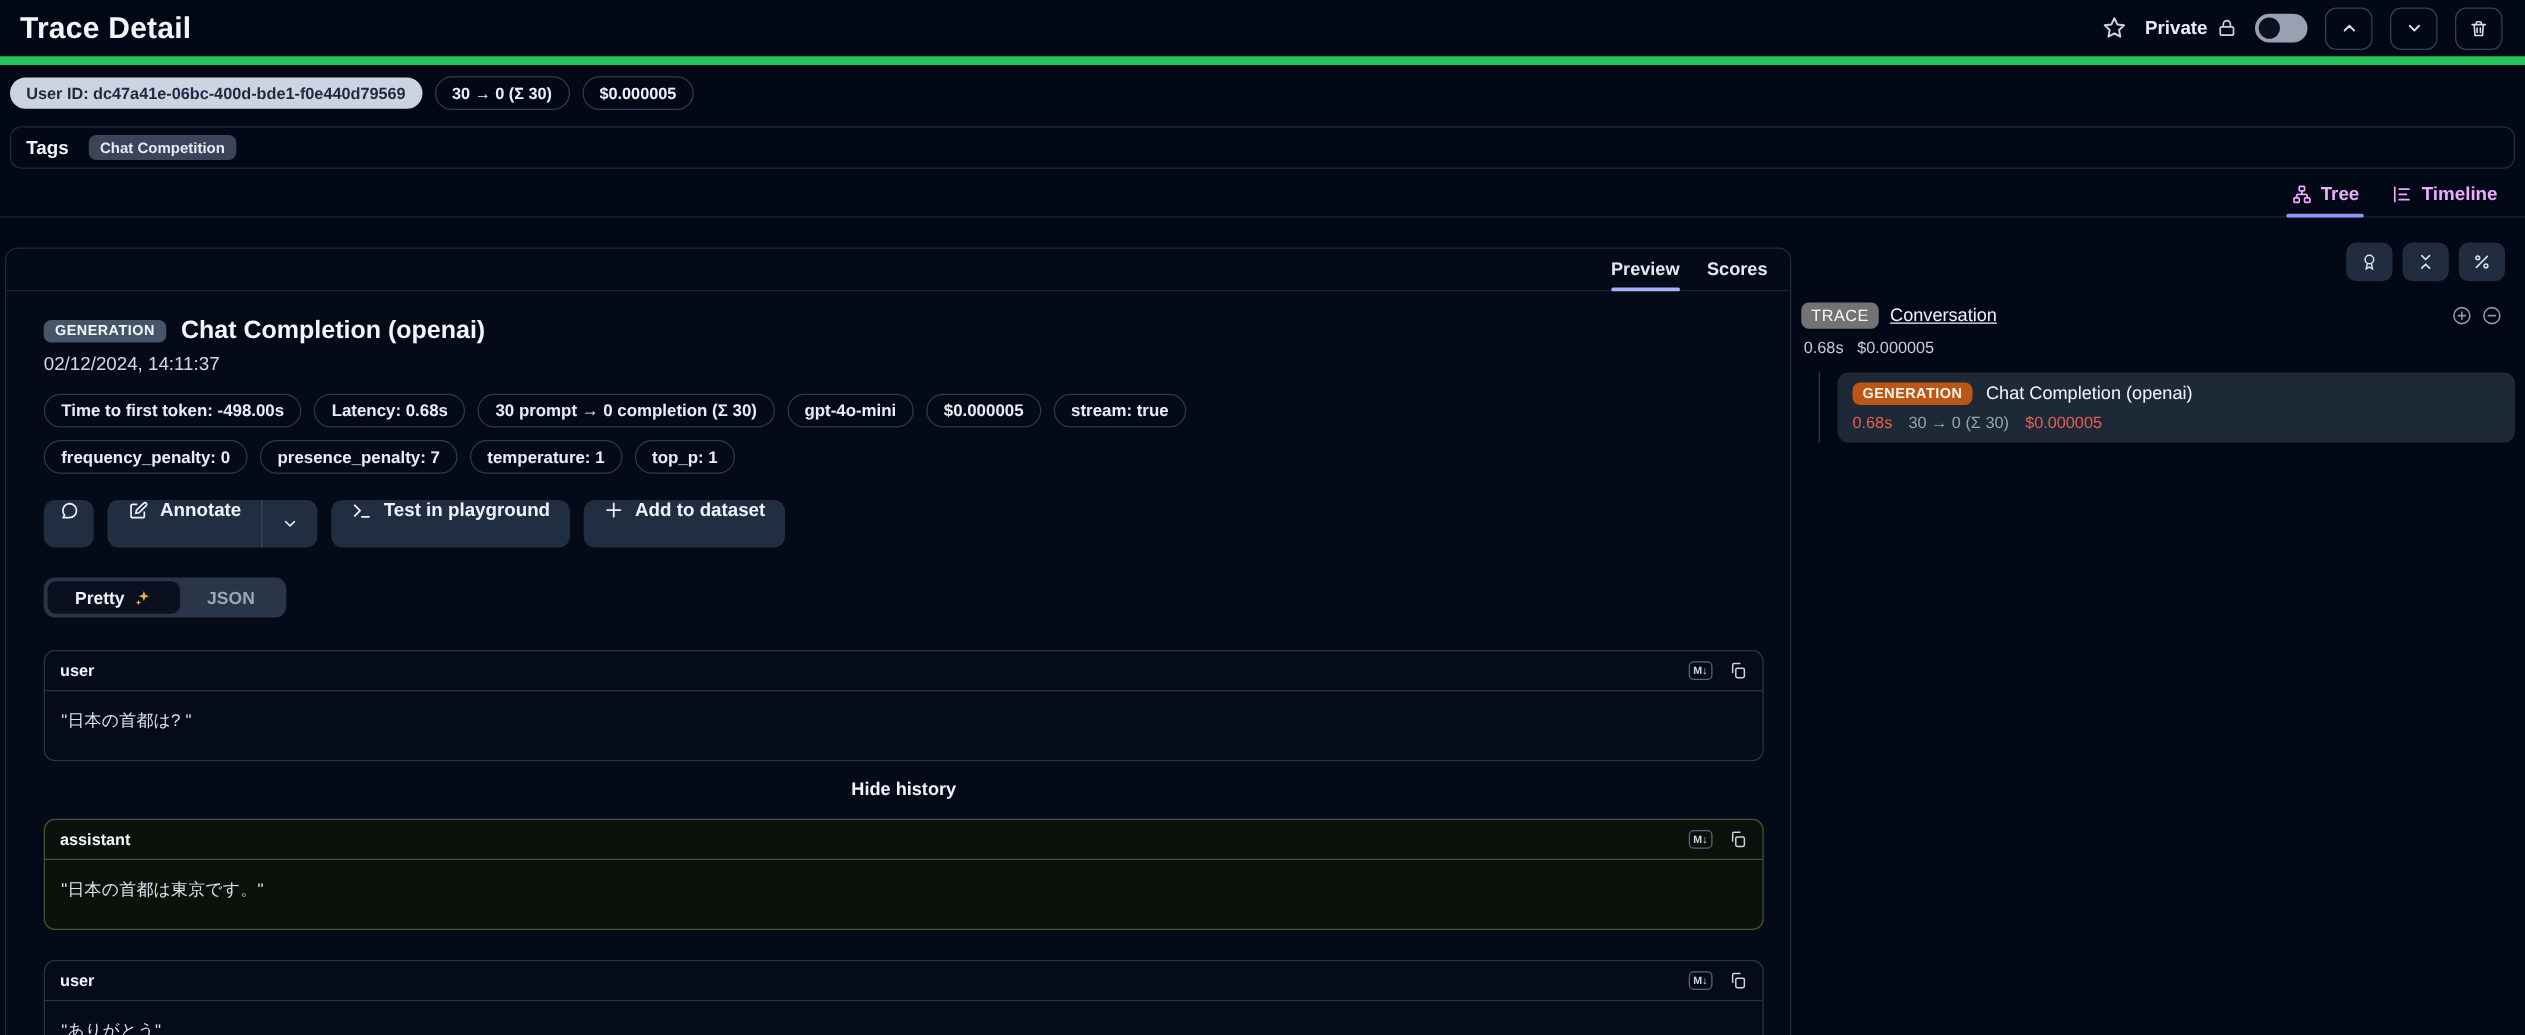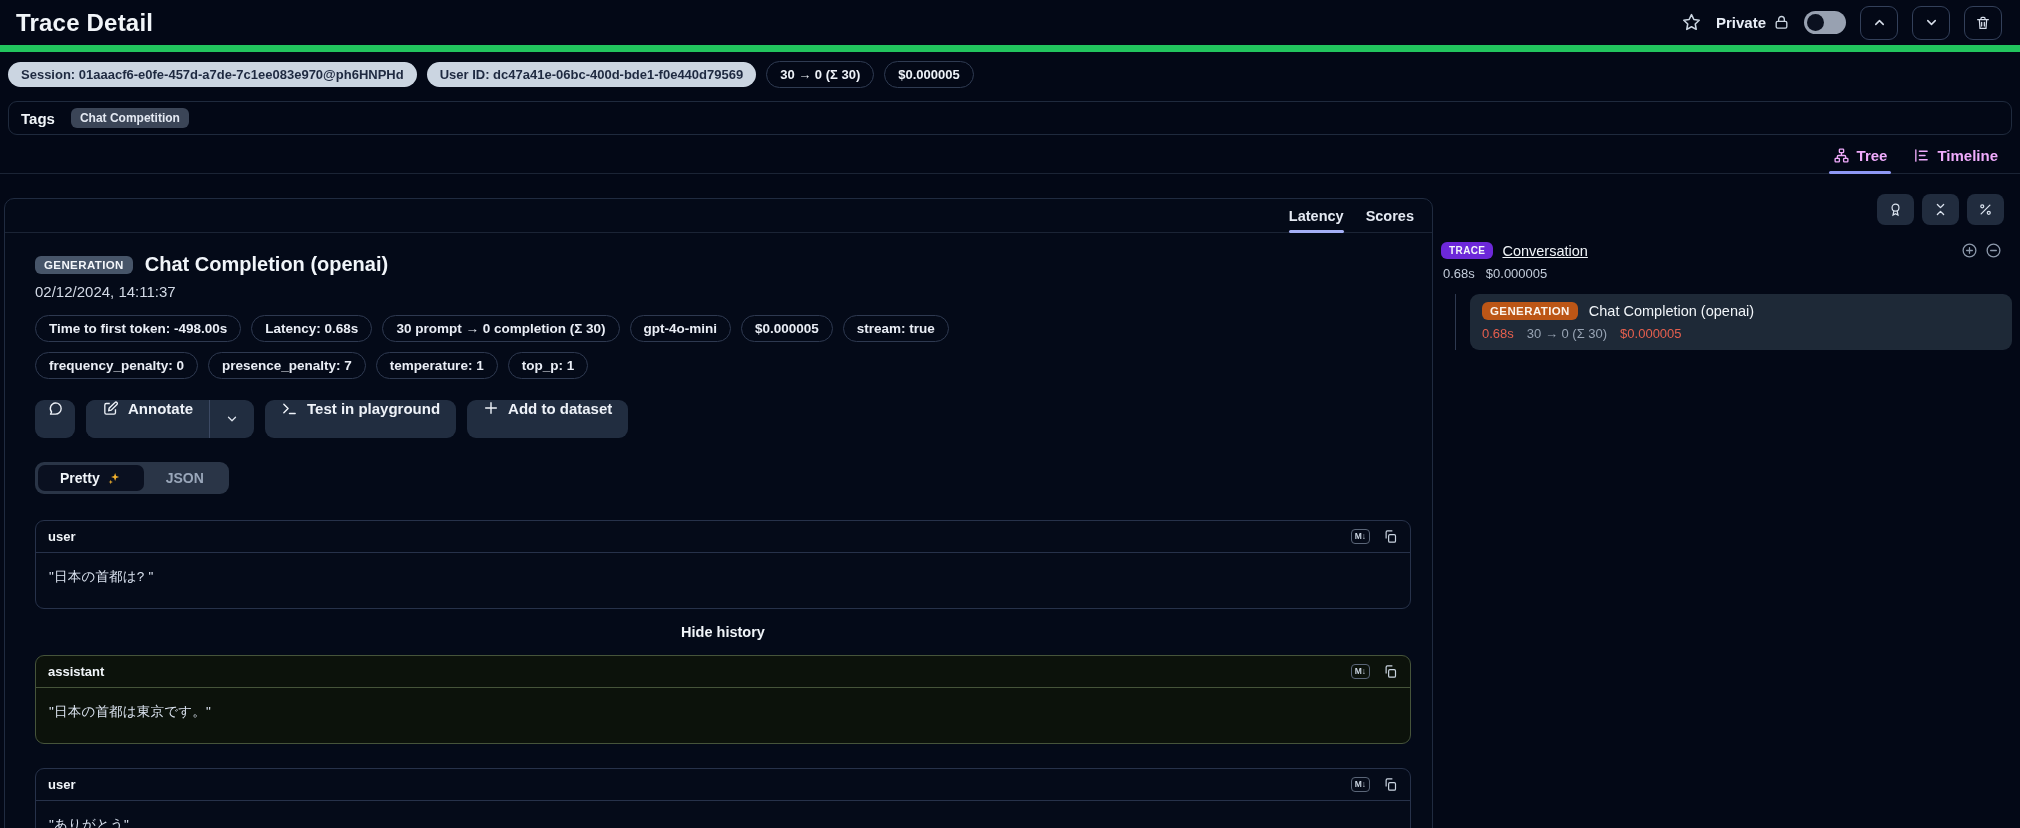--- a/index.html
+++ b/index.html
@@ -79,21 +79,21 @@
   .copy-ic { color:#cbd5e1; cursor:pointer; }
   .msg-content { padding:15px 13px 22px 13px; font-size:13.5px; color:#dbe3f0; letter-spacing:.2px; }
   .hide-history { text-align:center; font-size:14.5px; font-weight:bold; margin:15px 0; cursor:pointer; }
   .gap-block { height:24px; }
 
   
   .sidebar { flex:1; padding-top:0; }
   .side-icons { display:flex; justify-content:flex-end; gap:8px; padding-right:8px; margin-top:-4px; }
   .side-btn { width:37px; height:31px; background:#212c3e; border:none; border-radius:8px; display:flex; align-items:center; justify-content:center; color:#dbe3ef; cursor:pointer; }
   .trace-row { display:flex; align-items:center; margin-top:17px; padding-right:10px; }
-  .trace-badge { background:#6d28d9; color:#f3f6fa; font-size:10px; font-weight:bold; letter-spacing:.4px; padding:3px 8px; border-radius:6px; }
+  .trace-badge { background:#737373; color:#f3f6fa; font-size:13px; font-weight:normal; letter-spacing:.4px; padding:3px 8px; border-radius:6px; }
   .trace-title { font-size:14.5px; margin-left:9px; color:#f1f5f9;text-decoration:underline; }
   .circ-btns { margin-left:auto; display:flex; gap:7px; color:#8d99ab; }
   .circ-btns svg { cursor:pointer; }
   .trace-metrics { display:flex; gap:11px; font-size:13px; color:#c3ccda; margin-top:7px; padding-left:2px; }
   .obs-tree { display:flex; margin-top:13px; }
   .guide { width:1px; background:#2e3950; margin-left:14px; }
   .obs-card { margin-left:14px; flex:1; background:#1e2937; border-radius:9px; padding:8px 12px 9px 12px; margin-right:0; cursor:pointer; }
   .obs-card-row1 { display:flex; align-items:center; gap:11px; }
   .gen-badge-orange { background:#bc5616; color:#fbf4ec; font-size:11.5px; font-weight:bold; letter-spacing:.4px; padding:3px 8px; border-radius:6px; }
   .obs-card-title { font-size:14.5px; color:#f1f5f9; }
@@ -136,21 +136,20 @@
     </button>
     <button class="sq-btn">
       <svg width="16" height="16" viewBox="0 0 24 24" fill="none" stroke="currentColor" stroke-width="1.9" stroke-linecap="round">
           <path d="M4 7h16M9 7V5a1.5 1.5 0 0 1 1.5-1.5h3A1.5 1.5 0 0 1 15 5v2M6.5 7l1 13h9l1-13M10 11v5.5M14 11v5.5"></path>
         </svg>
     </button>
   </div>
 </div>
 
 <div class="id-row">
-  <span class="pill-light">Session: 01aaacf6-e0fe-457d-a7de-7c1ee083e970@ph6HNPHd</span>
   <span class="pill-light">User ID: dc47a41e-06bc-400d-bde1-f0e440d79569</span>
   <span class="pill-outline">30 → 0 (Σ 30)</span>
   <span class="pill-outline">$0.000005</span>
 </div>
 
 <div class="tags-box">
   <span class="tags-label">Tags</span>
   <span class="tag-chip">Chat Competition</span>
 </div>
 
@@ -169,21 +168,21 @@
         <path d="M4 4v16M9 6h11M9 12h8M9 18h11"></path>
       </svg>
     <span>Timeline</span>
   </div>
 </div>
 
 <div class="content">
 
   <div class="main-panel">
     <div class="panel-tabbar">
-      <div class="panel-tab active">Latency</div>
+      <div class="panel-tab active">Preview</div>
       <div class="panel-tab">Scores</div>
     </div>
 
     <div class="panel-body">
       <div class="gen-row">
         <span class="type-badge">GENERATION</span>
         <span class="obs-title">Chat Completion (openai)</span>
       </div>
       <div class="timestamp">02/12/2024, 14:11:37</div>
 

